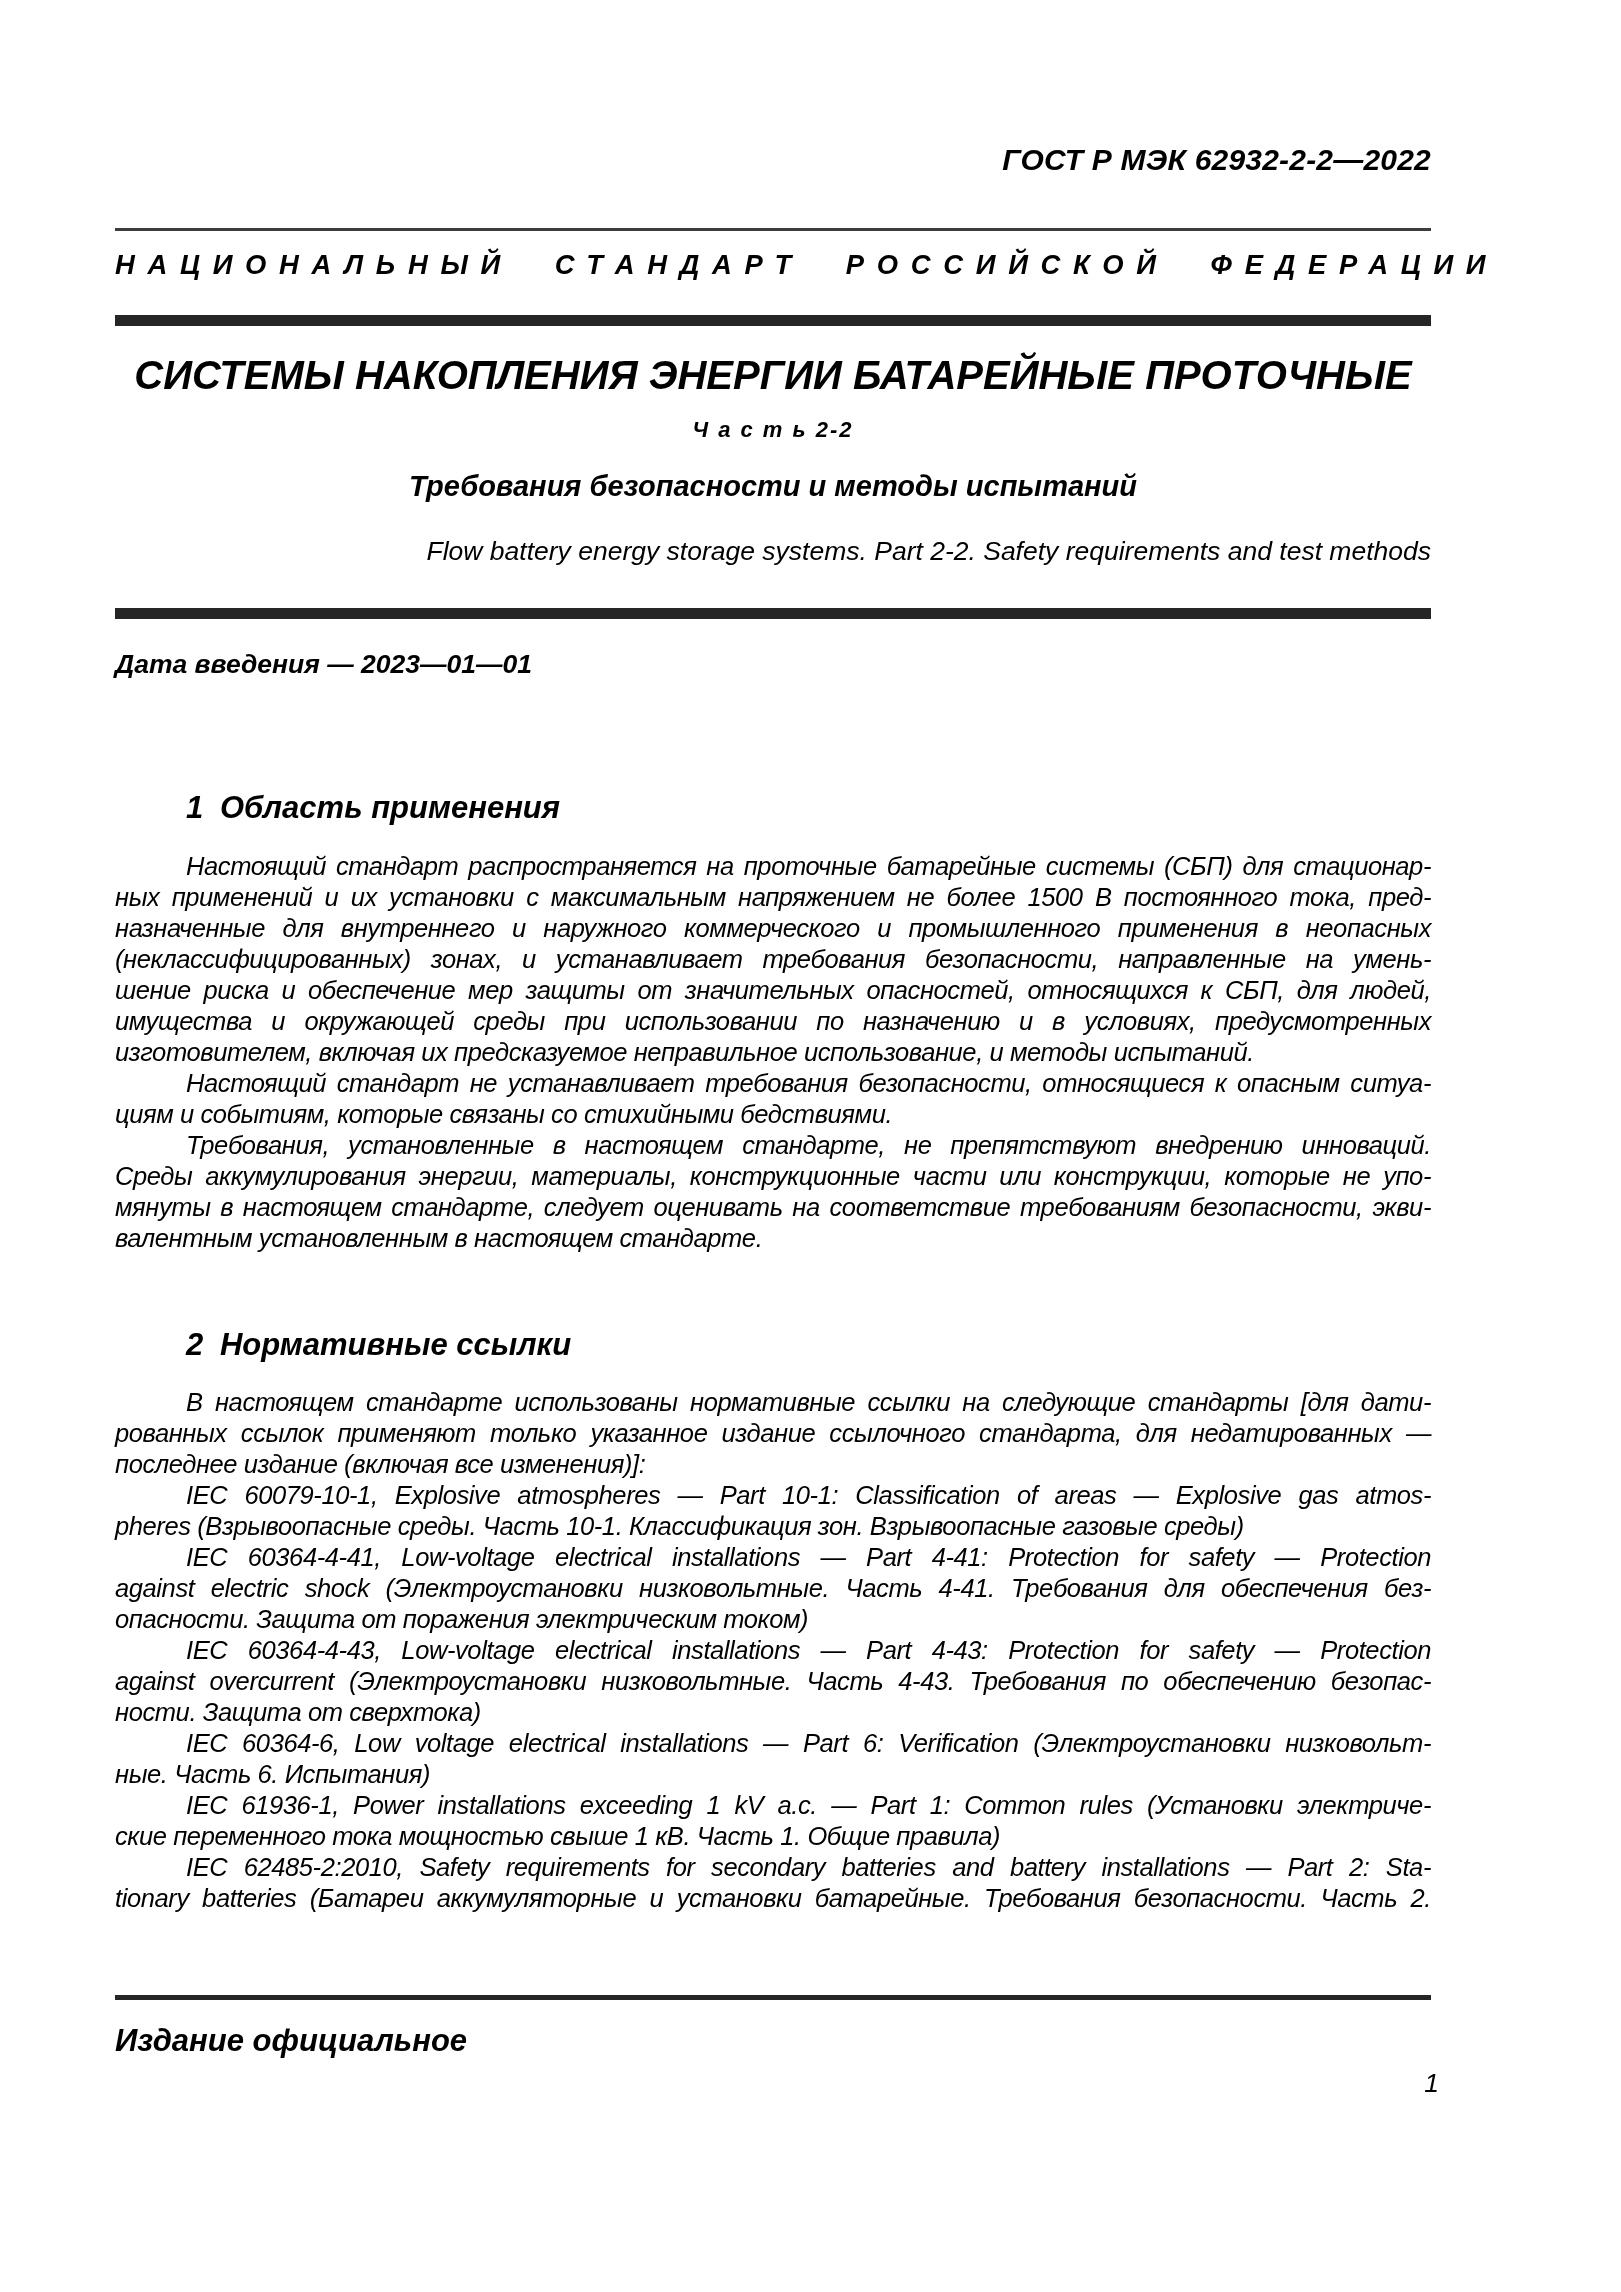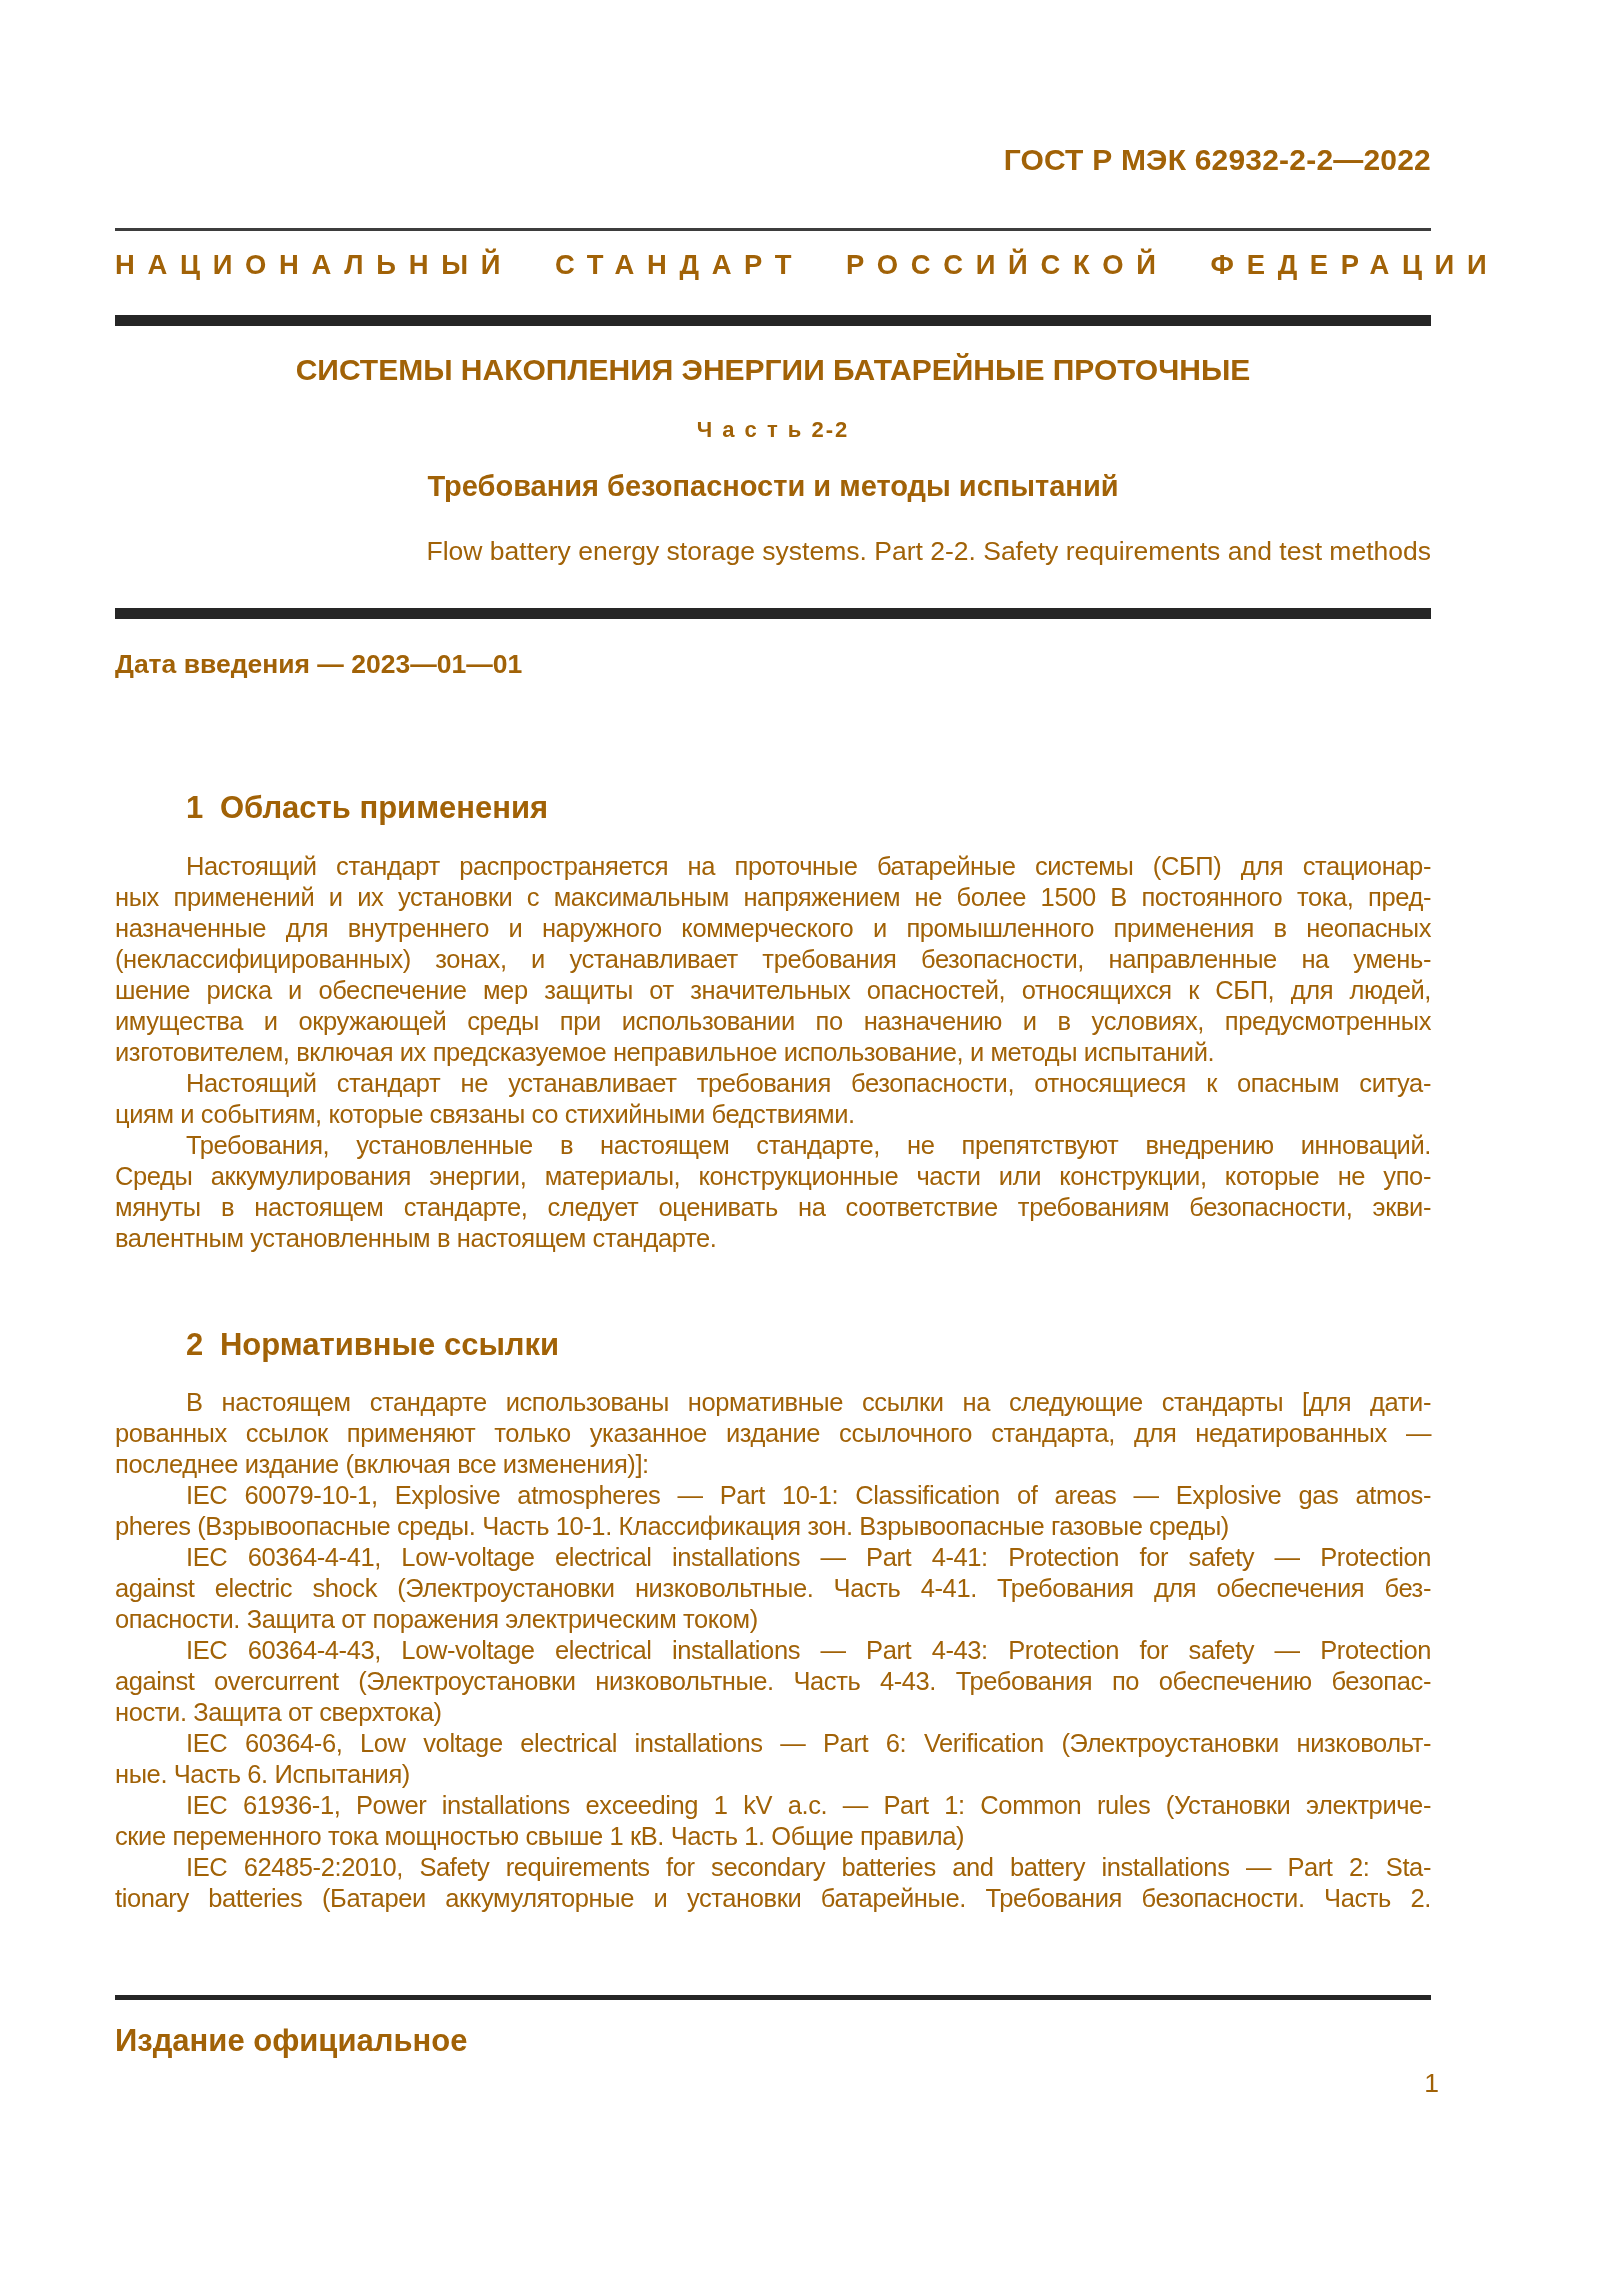--- a/index.html
+++ b/index.html
@@ -1,41 +1,42 @@
 <!DOCTYPE html>
 <html><head>
 <meta charset="utf-8">
 <style>
   html,body{margin:0;padding:0;background:#777;}
   .page{
     position:relative;
     width:1621px;height:2293px;
     margin:0 auto;
     background:#ffffff;
-    color:#a16207;
+    color:#000000;
     font-family:"Liberation Sans","DejaVu Sans",sans-serif;
     overflow:hidden;
+    font-style:italic;
   }
   
   .col{position:absolute;left:115px;right:190px;}
 
   .doc-code{top:143px;text-align:right;font-size:30px;font-weight:700;letter-spacing:0.2px;}
   .rule{position:absolute;left:115px;right:190px;background:#262626;}
   .rule-thin{top:228px;height:2.9px;background:#3d3d3d;}
   .rule-thick-1{top:315px;height:10.8px;}
   .rule-thick-2{top:608px;height:10.8px;}
   .rule-footer{top:1995px;height:4.9px;}
 
   .national{
     top:249px;text-align:center;
     font-size:27.4px;font-weight:700;
     letter-spacing:12.7px;word-spacing:21.6px;
     white-space:nowrap;
   }
-  .title-main{top:353px;text-align:center;font-size:30px;font-weight:700;}
+  .title-main{top:353px;text-align:center;font-size:40px;font-weight:700;}
   .title-part{top:417px;text-align:center;font-size:22px;font-weight:700;letter-spacing:2px;}
   .title-sub{top:470px;text-align:center;font-size:29px;font-weight:700;}
   .title-en{top:536px;text-align:right;font-size:26.5px;font-weight:400;}
   .date-line{top:649px;text-align:left;font-size:26.5px;font-weight:700;}
 
   #sections-root{top:788px;}
   .section + .section{margin-top:71px;}
   .sec-heading{font-size:31px;font-weight:700;line-height:39px;padding-left:71px;}
   .sec-num{display:inline-block;margin-right:16.7px;}
   .sec-body{margin-top:23.5px;}

